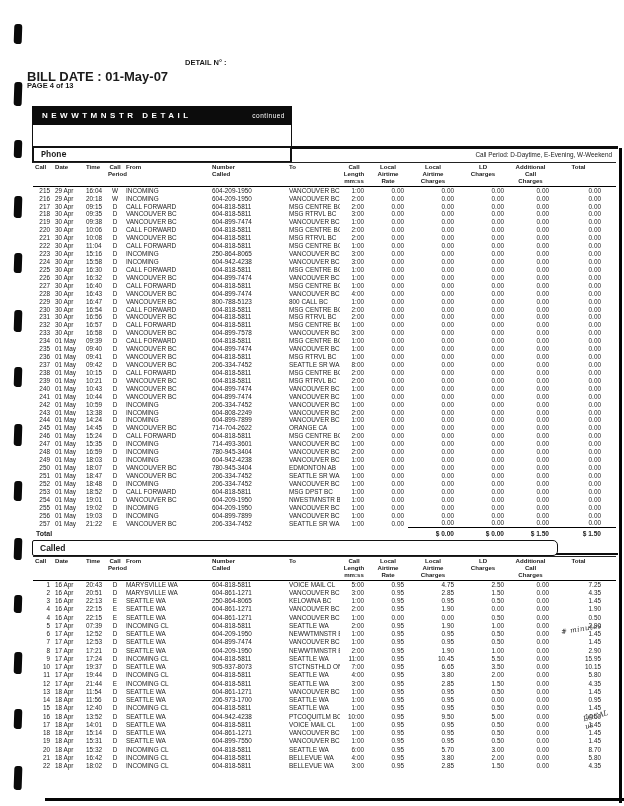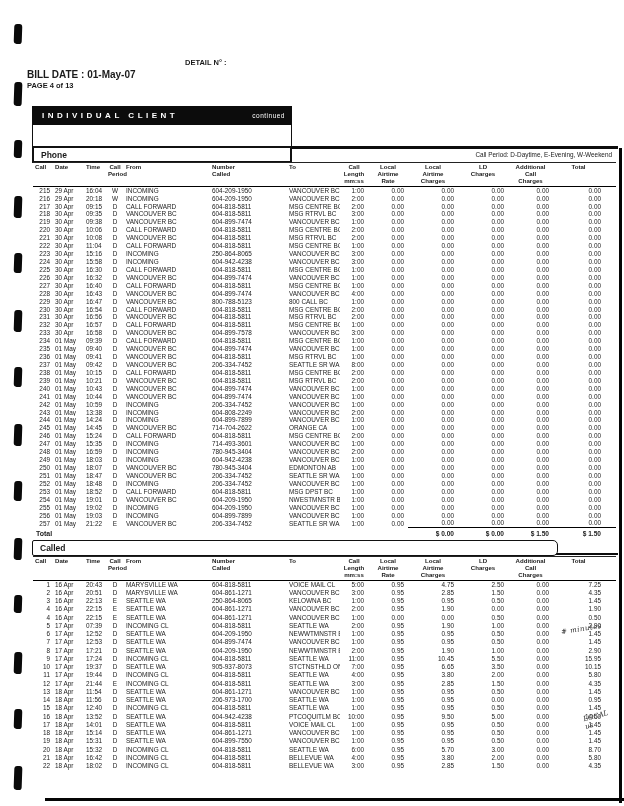--- a/index.html
+++ b/index.html
@@ -7,34 +7,34 @@
     width:624px;height:806px;background:#ffffff;position:relative;overflow:hidden;
     font-family:"Liberation Sans", sans-serif;color:#1b1b1b;
   }
   .abs{position:absolute;}
 
   
   .marks i{position:absolute;left:14px;width:8px;background:#0a0a0a;border-radius:3px;display:block;transform:rotate(2deg);}
 
   
   .client{left:185px;top:58px;font-size:7.5px;font-weight:bold;}
-  .billdate{left:27px;top:69px;font-size:10px;font-weight:bold;}
+  .billdate{left:27px;top:69px;font-size:13px;font-weight:bold;}
   .pagenum{left:27px;top:81px;font-size:7.5px;font-weight:bold;}
 
   
   .detail-bar{left:32px;top:106px;width:260px;height:19px;background:#0c0c0c;color:#fff;
     display:flex;align-items:center;justify-content:space-between;padding:0 7px 0 10px;box-sizing:border-box;}
   .detail-title{font-size:8px;font-weight:bold;letter-spacing:3.5px;}
   .continued{font-size:6.5px;letter-spacing:0.5px;}
   .detail-underbox{left:32px;top:125px;width:260px;height:22px;border:1.5px solid #111;border-top:none;box-sizing:border-box;background:#fff;}
 
   
   .phone-rule{left:290px;top:146px;width:328px;height:2.5px;background:#0d0d0d;}
   .phone-box{left:32px;top:146px;width:260px;height:17px;border:2px solid #111;box-sizing:border-box;background:#fff;
-    display:flex;align-items:center;}
+    display:flex;align-items:center;font-family:Liberation Mono, monospace;}
   .phone-box span{font-size:8.5px;font-weight:bold;padding-left:7px;}
   .legend{left:312px;top:151px;width:300px;font-size:6.4px;text-align:right;}
 
   
   table.grid{position:absolute;border-collapse:collapse;table-layout:fixed;width:583px;left:33px;}
   table.phone{top:162px;}
   table.roam{top:556px;}
   .grid th{font-size:6.1px;font-weight:bold;line-height:6.9px;white-space:pre-line;vertical-align:top;
     padding:1px 0 1px 0;border-top:1px solid #222;border-bottom:1.5px solid #000;}
   .grid td{padding:0;font-size:6.4px;white-space:nowrap;overflow:hidden;}
@@ -96,21 +96,21 @@
   <i style="top:652px;height:22px"></i>
   <i style="top:709px;height:20px"></i>
   <i style="top:766px;height:24px"></i>
 </div>
 
 <div class="abs client">DETAIL N° :</div>
 <div class="abs billdate">BILL DATE : 01-May-07</div>
 <div class="abs pagenum">PAGE 4 of 13</div>
 
 <div class="abs detail-bar">
-  <span class="detail-title">INDIVIDUAL CLIENT</span>
+  <span class="detail-title">NEWWTMNSTR DETAIL</span>
   <span class="continued">continued</span>
 </div>
 <div class="abs detail-underbox"></div>
 
 <div class="abs phone-rule"></div>
 <div class="abs phone-box">
   <span>Phone</span>
 </div>
 <div class="abs legend">Call Period: D-Daytime, E-Evening, W-Weekend</div>
 

